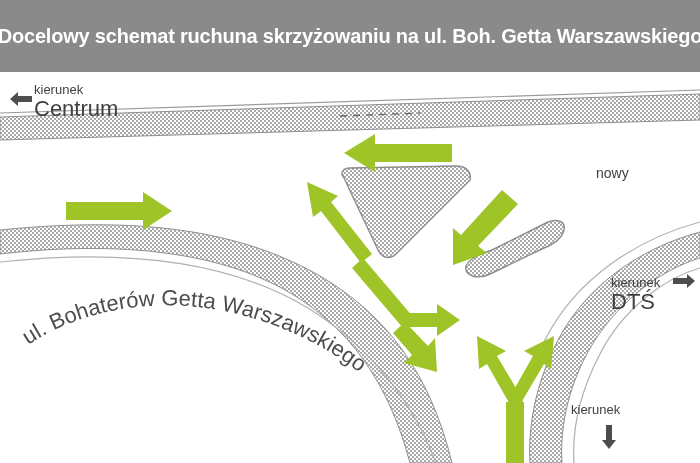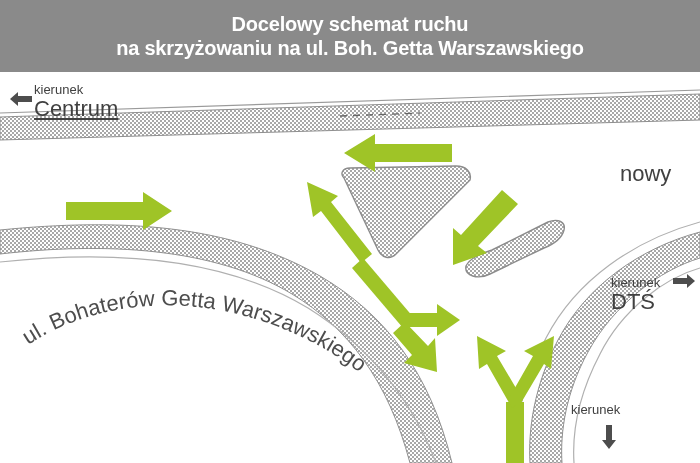--- a/index.html
+++ b/index.html
@@ -17,21 +17,20 @@
   }
 
   
   #header {
     position: absolute;
     left: 0; top: 0;
     width: 700px;
     height: 72px;
     background: #8a8a8a;
     display: flex;
-    flex-direction: column;
     align-items: center;
     justify-content: center;
   }
   .title-line {
     color: #ffffff;
     font-weight: bold;
     font-size: 20px;
     line-height: 24px;
     letter-spacing: -0.2px;
     text-align: center;
@@ -51,30 +50,30 @@
   
   .lbl {
     position: absolute;
     color: #404040;
     white-space: nowrap;
   }
   .lbl-small { font-size: 13px; }
   .lbl-big   { font-size: 22px; }
 
   #lbl-centrum      { left: 34px;  top: 80px; }
-  #lbl-centrum .lbl-big { display:block; margin-top:-2px;text-decoration:underline; }
+  #lbl-centrum .lbl-big { display:block; margin-top:-2px; }
   #arrow-centrum {
     position: absolute;
     left: 10px; top: 92px;
     width: 22px; height: 14px;
   }
 
   #lbl-nowy {
-    left: 620px; top: 160px;
-    font-size: 22px; line-height: 27px;
+    left: 596px; top: 160px;
+    font-size: 14px; line-height: 27px;
     text-align: center;
   }
 
   #lbl-dts { left: 611px; top: 273px; }
   #lbl-dts .lbl-big { display:block; margin-top:-2px; }
   #arrow-dts {
     position: absolute;
     left: 673px; top: 274px;
     width: 22px; height: 14px;
   }

